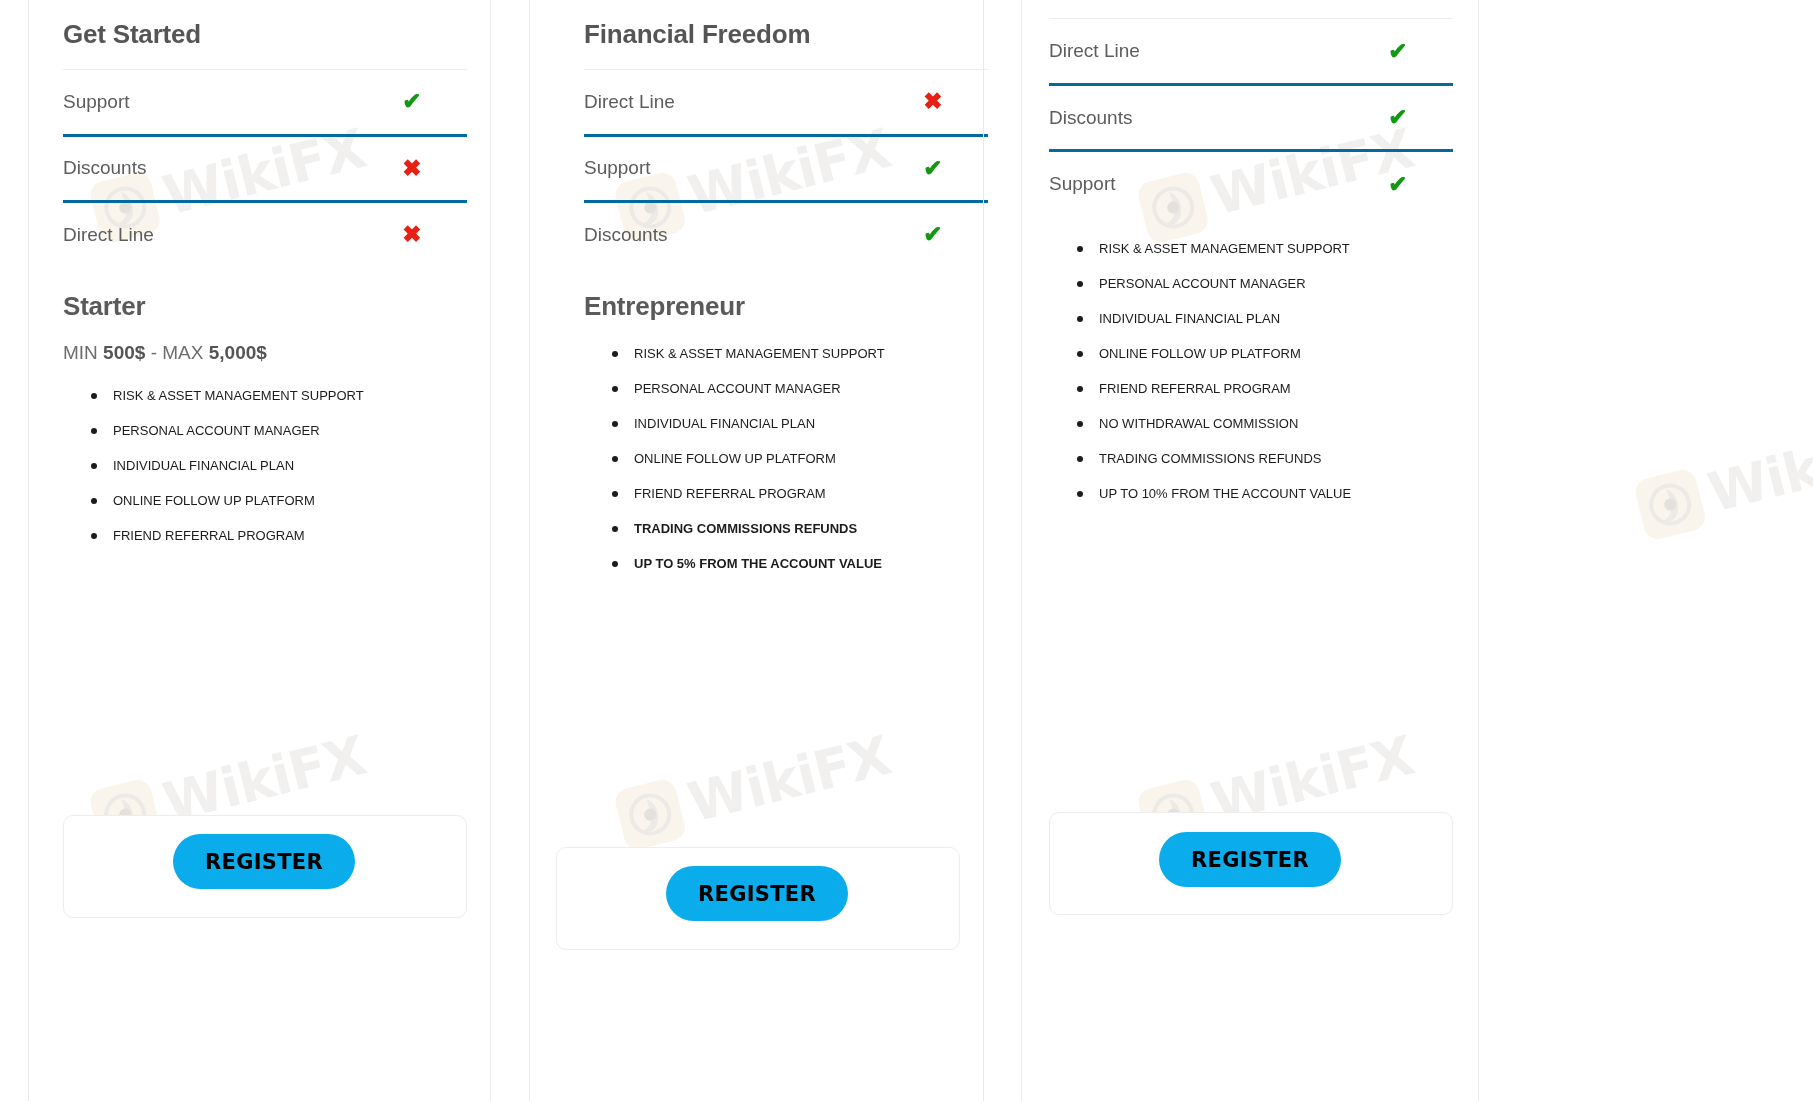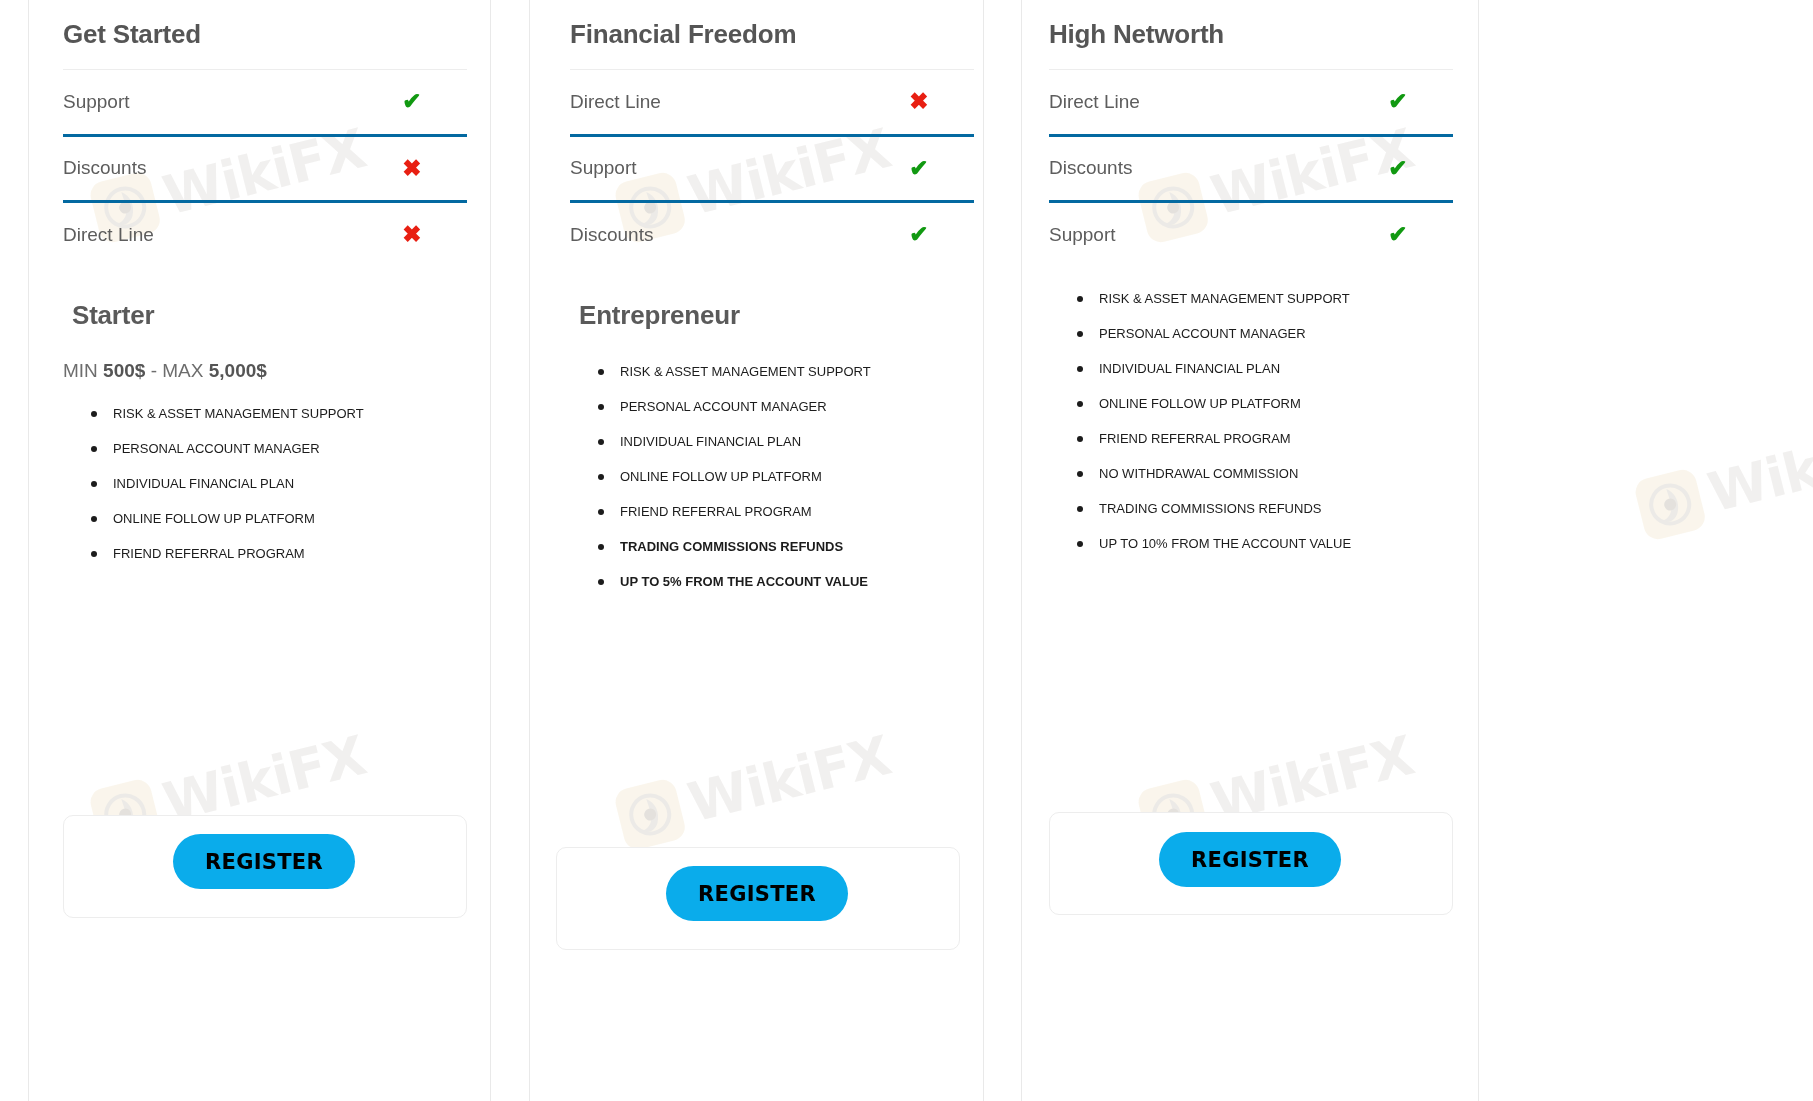--- a/index.html
+++ b/index.html
@@ -71,21 +71,21 @@
   .vdivider.d3 { left: 983px; }
   .vdivider.d4 { left: 1021px; }
   .vdivider.d5 { left: 1478px; }
 
   .column {
     position: absolute;
     top: 0;
     width: 410px;
   }
   .col-1 { left: 63px; }
-  .col-2 { left: 570px; }
+  .col-2 { left: 584px; }
   .col-3 { left: 1049px; }
 
   .col-title {
     font-size: 26px;
     font-weight: 700;
     color: #555555;
     letter-spacing: -0.2px;
     margin: 0;
     padding-top: 18px;
     line-height: 1.25;
@@ -122,21 +122,21 @@
     display: inline-block;
   }
   .mark.yes { color: #119911; }
   .mark.no  { color: #e81f12; }
 
   
   .plan-name {
     font-size: 26px;
     font-weight: 700;
     color: #5a5a5a;
-    margin: 9px;
+    margin: 0;
     padding-top: 24px;
     letter-spacing: -0.2px;
   }
   .price-line {
     font-size: 19px;
     color: #6d6d6d;
     margin: 0;
     padding-top: 20px;
     white-space: nowrap;
   }
@@ -342,21 +342,20 @@
         <li>PERSONAL ACCOUNT MANAGER</li>
         <li>INDIVIDUAL FINANCIAL PLAN</li>
         <li>ONLINE FOLLOW UP PLATFORM</li>
         <li>FRIEND REFERRAL PROGRAM</li>
         <li class="bold">TRADING COMMISSIONS REFUNDS</li>
         <li class="bold">UP TO 5% FROM THE ACCOUNT VALUE</li>
       </ul>
   </div>
 
   <div class="column col-3">
-    <h2 class="col-title">High Networth</h2>
     <table class="feature-table">
       <tbody>
           <tr>
             <td class="feat-label">Direct Line</td>
             <td class="feat-mark"><span class="mark yes">✔</span></td>
           </tr>
           <tr>
             <td class="feat-label">Discounts</td>
             <td class="feat-mark"><span class="mark yes">✔</span></td>
           </tr>

